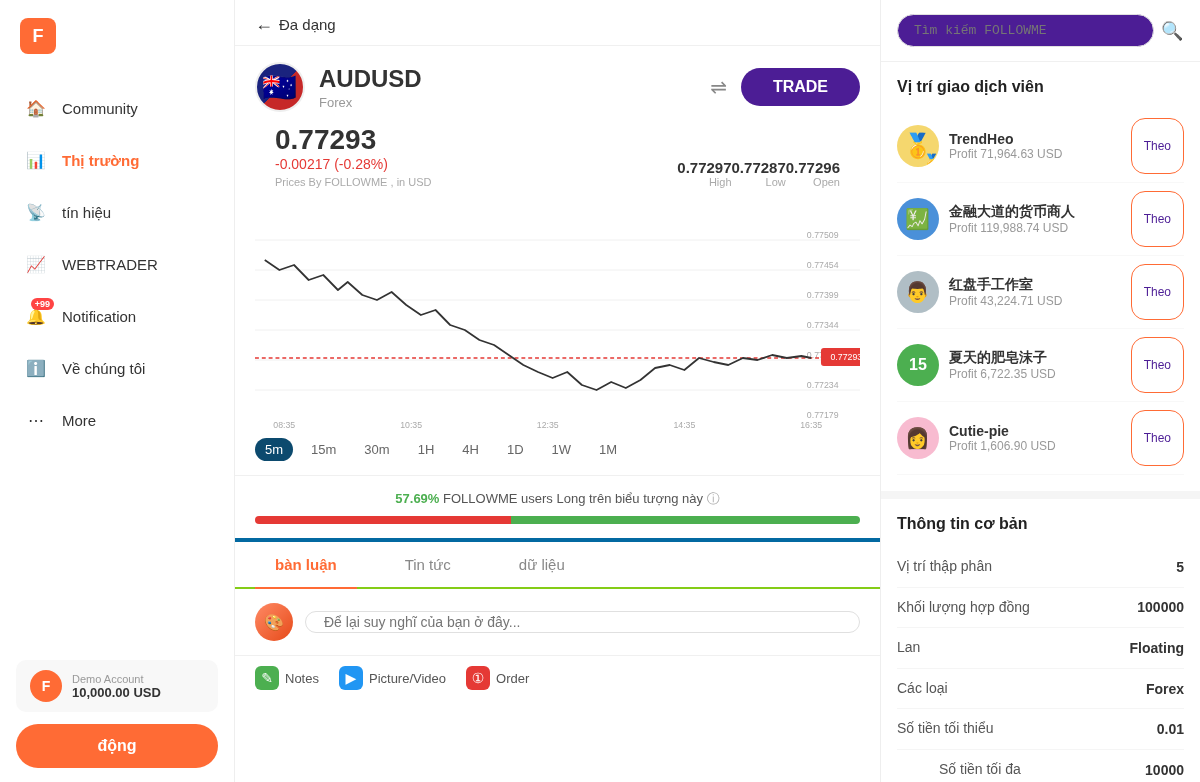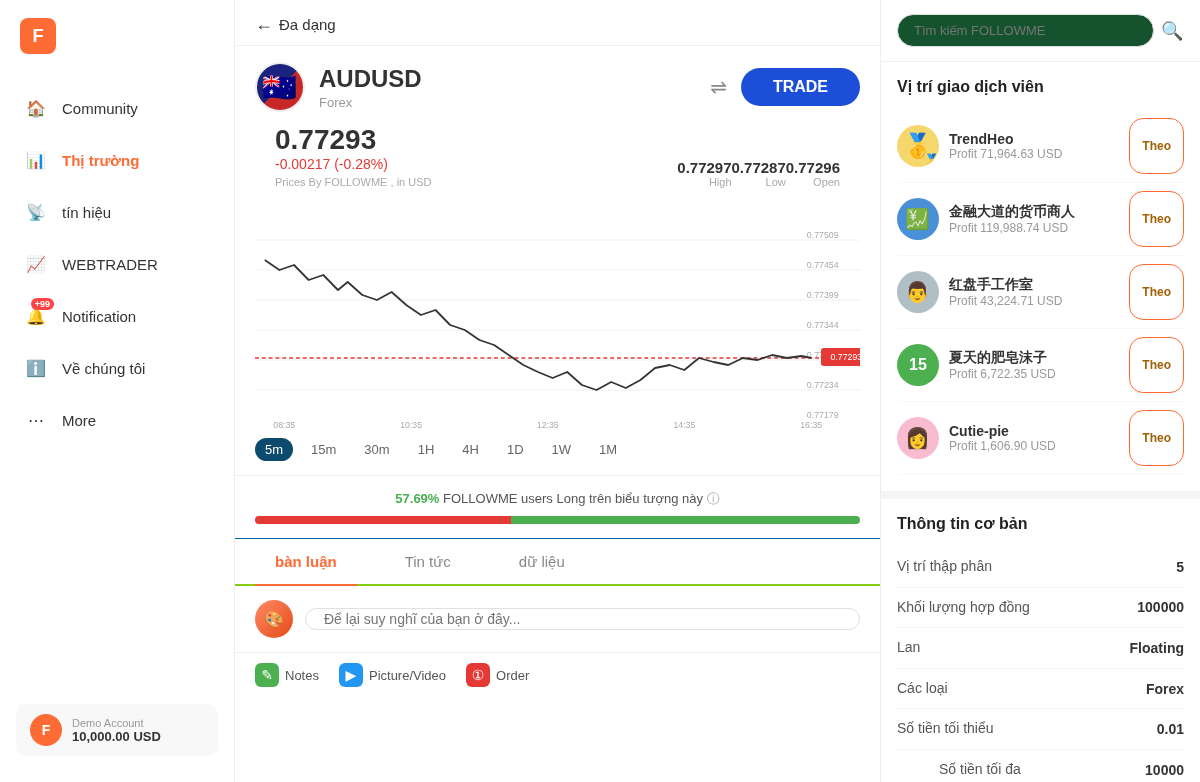--- a/index.html
+++ b/index.html
@@ -34,40 +34,40 @@
     .arrow-left { font-size: 18px; }
 
     .symbol-section { padding: 16px 20px 10px; }
     .symbol-top { display: flex; align-items: center; justify-content: space-between; }
     .symbol-info { display: flex; align-items: center; gap: 14px; }
     .symbol-flag { width: 50px; height: 50px; border-radius: 50%; overflow: hidden; background: linear-gradient(135deg, #1a237e 50%, #c62828 50%); display: flex; align-items: center; justify-content: center; font-size: 28px; border: 2px solid #eee; }
     .symbol-name-wrap .symbol-name { font-size: 24px; font-weight: 700; color: #333; }
     .symbol-name-wrap .symbol-type { font-size: 13px; color: #999; margin-top: 2px; }
     .symbol-actions { display: flex; align-items: center; gap: 14px; }
     .settings-icon { cursor: pointer; color: #888; font-size: 20px; }
-    .trade-btn { background: #1d4ed8; color: white; border: none; border-radius: 22px; padding: 10px 32px; font-size: 16px; font-weight: 700; cursor: pointer; }
+    .trade-btn { background: #4c1d95; color: white; border: none; border-radius: 22px; padding: 10px 32px; font-size: 16px; font-weight: 700; cursor: pointer; }
 
     .price-section { padding: 12px 20px; display: flex; align-items: flex-end; gap: 20px; }
     .current-price { font-size: 28px; font-weight: 700; color: #333; }
     .price-change { font-size: 14px; color: #e53935; font-weight: 500; }
     .price-label { font-size: 11px; color: #aaa; margin-top: 4px; }
     .price-stats { display: flex; margin-left: auto; }
     .price-stat { text-align: right; }
     .price-stat .val { font-size: 15px; font-weight: 600; color: #333; }
     .price-stat .lbl { font-size: 11px; color: #aaa; }
 
     
     .chart-container { padding: 0 20px; position: relative; height: 220px; }
     .chart-svg { width: 100%; height: 100%; }
     .chart-timeframes { display: flex; gap: 8px; padding: 8px 20px 14px; align-items: center; }
     .tf-btn { padding: 4px 10px; border-radius: 14px; font-size: 13px; cursor: pointer; border: none; background: transparent; color: #666; }
     .tf-btn.active { background: #0c4a6e; color: white; border-radius: 14px; padding: 4px 10px; }
 
     
-    .sentiment-section { padding: 14px 20px; border-top: 1px solid #f0f0f0; border-bottom: 1px solid #0369a1; }
+    .sentiment-section { padding: 14px 20px; border-top: 1px solid #f0f0f0; border-bottom: 4px solid #0369a1; }
     .sentiment-text { text-align: center; font-size: 13px; color: #555; margin-bottom: 8px; }
     .sentiment-pct { color: #4caf50; font-weight: 600; }
     .sentiment-bar { display: flex; height: 8px; border-radius: 4px; overflow: hidden; }
     .bar-red { background: #e53935; }
     .bar-green { background: #4caf50; }
 
     
     .tabs-section { display: flex; border-bottom: 2px solid #84cc16; padding: 0 20px; gap: 28px; }
     .tab-item { padding: 14px 20px; font-size: 15px; cursor: pointer; color: #888; position: relative; }
     .tab-item.active { color: #ff6b35; font-weight: 600; }
@@ -82,33 +82,33 @@
     .bottom-toolbar { display: flex; padding: 10px 20px; gap: 20px; border-top: 1px solid #f0f0f0; background: #fff; }
     .toolbar-item { display: flex; align-items: center; gap: 6px; font-size: 13px; color: #555; cursor: pointer; }
     .toolbar-icon { width: 24px; height: 24px; border-radius: 6px; display: flex; align-items: center; justify-content: center; font-size: 14px; }
     .toolbar-icon.green { background: #4caf50; color: white; }
     .toolbar-icon.blue { background: #2196f3; color: white; }
     .toolbar-icon.red { background: #e53935; color: white; }
 
     
     .right-panel { width: 320px; background: #fff; border-left: 1px solid #eee; display: flex; flex-direction: column; overflow-y: auto; flex-shrink: 0; }
     .search-bar { padding: 14px 16px; display: flex; align-items: center; gap: 8px; border-bottom: 1px solid #f0f0f0; }
-    .search-input { flex: 1; border: 1px solid #e0e0e0; border-radius: 20px; padding: 8px 16px; font-size: 13px; color: #999; outline: none; background: #14532d; }
+    .search-input { flex: 1; border: 1px solid #e0e0e0; border-radius: 20px; padding: 8px 16px; font-size: 13px; color: #999; outline: none; background: #4c1d95; font-family: Liberation Mono, monospace; }
     .search-icon { color: #aaa; font-size: 18px; cursor: pointer; }
 
     .traders-section { padding: 16px; }
     .section-title { font-size: 16px; font-weight: 700; color: #222; margin-bottom: 14px; }
     .trader-item { display: flex; align-items: center; gap: 10px; padding: 8px 0; border-bottom: 1px solid #f8f8f8; }
     .trader-avatar { width: 42px; height: 42px; border-radius: 50%; overflow: hidden; background: #ddd; display: flex; align-items: center; justify-content: center; font-size: 18px; flex-shrink: 0; position: relative; }
     .trader-avatar.gold::before { content: '🥇'; position: absolute; bottom: -2px; right: -2px; font-size: 14px; }
     .trader-avatar.num { background: #4caf50; color: white; font-size: 16px; font-weight: 700; }
     .trader-info { flex: 1; }
     .trader-name { font-size: 14px; font-weight: 600; color: #333; }
     .trader-profit { font-size: 12px; color: #999; }
-    .theo-btn { border: 1.5px solid #ff6b35; color: #a16207; background: transparent; border-radius: 14px; padding: 20px 12px; font-size: 12px; cursor: pointer; font-weight: 700; white-space: nowrap; }
+    .theo-btn { border: 1.5px solid #ff6b35; color: #4c1d95; background: transparent; border-radius: 14px; padding: 20px 12px; font-size: 12px; cursor: pointer; font-weight: 400; white-space: nowrap; }
 
     
     .info-section { padding: 16px; border-top: 8px solid #f5f5f5; }
     .info-row { display: flex; justify-content: space-between; align-items: center; padding: 10px 0; border-bottom: 1px solid #f5f5f5; font-size: 14px; }
     .info-row:last-child { border-bottom: none; margin-left: 42px; }
     .info-label { color: #555; font-weight: 500; max-width: 160px; line-height: 1.4; }
     .info-value { color: #333; font-weight: 600; text-align: right; }
   </style>
 </head>
 <body>
@@ -151,20 +151,21 @@
     </div>
   </nav>
   <div class="sidebar-bottom">
     <div class="demo-account">
       <div class="demo-account-icon">F</div>
       <div class="demo-account-info">
         <div class="title">Demo Account</div>
         <div class="amount">10,000.00 USD</div>
       </div>
     </div>
+    <button class="btn-dong">động</button>
   </div>
 </div>
 
 <div class="main">
   <div class="main-content">
 
     <div class="chart-area">
 
       <div class="chart-header">
         <div class="back-btn">

